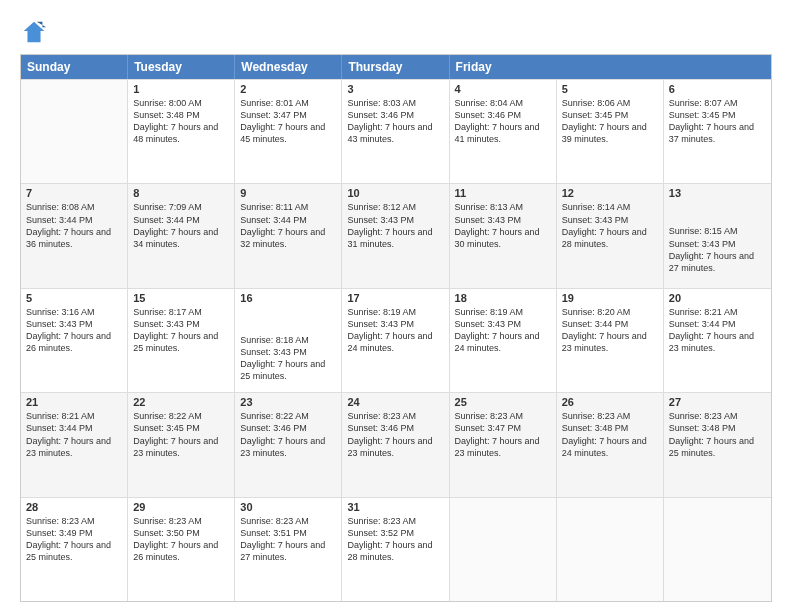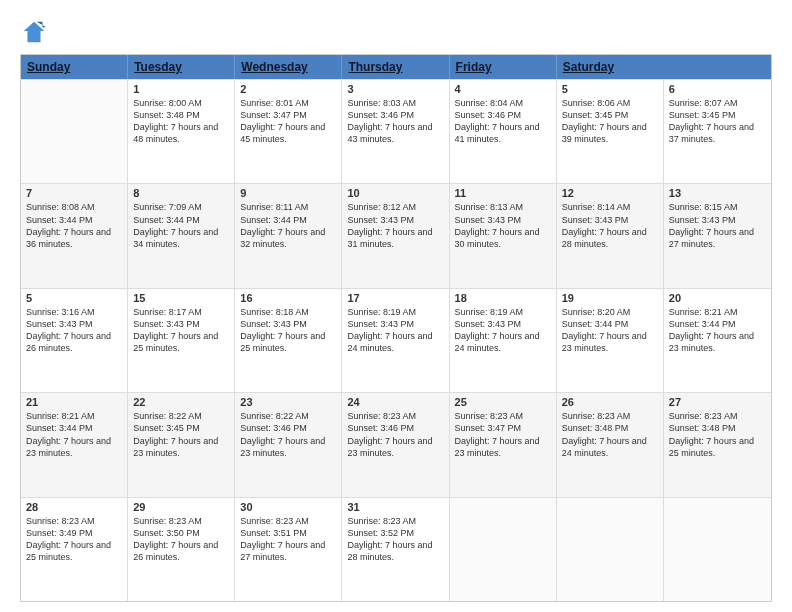--- a/index.html
+++ b/index.html
@@ -66,27 +66,26 @@
       display: flex;
       flex-direction: column;
       border: 1px solid #ccc;
     }
     .cal-header {
       display: grid;
       grid-template-columns: repeat(7, 1fr);
       background: #4a7fc1;
     }
     .cal-header-cell {
-      color: #0f172a;
+      color: #ffffff;
       font-size: 12px;
       font-weight: bold;
       padding: 5px 6px;
       text-align: left;
       border-right: 1px solid #6a9ad1;
-      text-decoration: underline;
     }
     .cal-header-cell:last-child {
       border-right: none;
     }
     .cal-body {
       flex: 1;
       display: flex;
       flex-direction: column;
     }
     .cal-row {
@@ -147,21 +146,20 @@
     </div>
   </div>
 
   <div class="calendar">
     <div class="cal-header">
     <div class="cal-header-cell">Sunday</div>
         <div class="cal-header-cell">Tuesday</div>
         <div class="cal-header-cell">Wednesday</div>
         <div class="cal-header-cell">Thursday</div>
         <div class="cal-header-cell">Friday</div>
-        <div class="cal-header-cell">Saturday</div>
       </div>
     <div class="cal-body">
     <div class="cal-row">
           <div class="cal-cell empty"></div>
           <div class="cal-cell">
             <div class="day-number">1</div>
             <div class="cell-text" style="white-space: pre-line;">Sunrise: 8:00 AM
 Sunset: 3:48 PM
 Daylight: 7 hours and 48 minutes.</div>
           </div>
@@ -228,41 +226,41 @@
 Daylight: 7 hours and 30 minutes.</div>
           </div>
           <div class="cal-cell shaded">
             <div class="day-number">12</div>
             <div class="cell-text" style="white-space: pre-line;">Sunrise: 8:14 AM
 Sunset: 3:43 PM
 Daylight: 7 hours and 28 minutes.</div>
           </div>
           <div class="cal-cell shaded">
             <div class="day-number">13</div>
-            <div class="cell-text" style="white-space: pre-line;">Sunrise: 8:15 AM
+            <div class="cell-text" style="white-space: pre-line; margin-top: 24px;">Sunrise: 8:15 AM
 Sunset: 3:43 PM
 Daylight: 7 hours and 27 minutes.</div>
           </div>
         </div>
         <div class="cal-row">
           <div class="cal-cell">
             <div class="day-number">5</div>
             <div class="cell-text" style="white-space: pre-line;">Sunrise: 3:16 AM
 Sunset: 3:43 PM
 Daylight: 7 hours and 26 minutes.</div>
           </div>
           <div class="cal-cell">
             <div class="day-number">15</div>
             <div class="cell-text" style="white-space: pre-line;">Sunrise: 8:17 AM
 Sunset: 3:43 PM
 Daylight: 7 hours and 25 minutes.</div>
           </div>
           <div class="cal-cell">
             <div class="day-number">16</div>
-            <div class="cell-text" style="white-space: pre-line;">Sunrise: 8:18 AM
+            <div class="cell-text" style="white-space: pre-line; margin-top: 28px;">Sunrise: 8:18 AM
 Sunset: 3:43 PM
 Daylight: 7 hours and 25 minutes.</div>
           </div>
           <div class="cal-cell">
             <div class="day-number">17</div>
             <div class="cell-text" style="white-space: pre-line;">Sunrise: 8:19 AM
 Sunset: 3:43 PM
 Daylight: 7 hours and 24 minutes.</div>
           </div>
           <div class="cal-cell">

